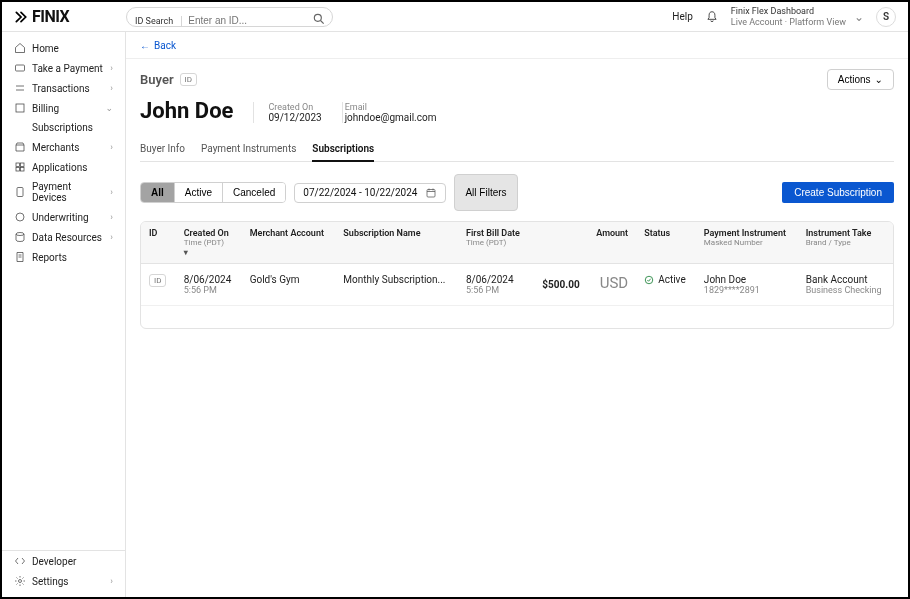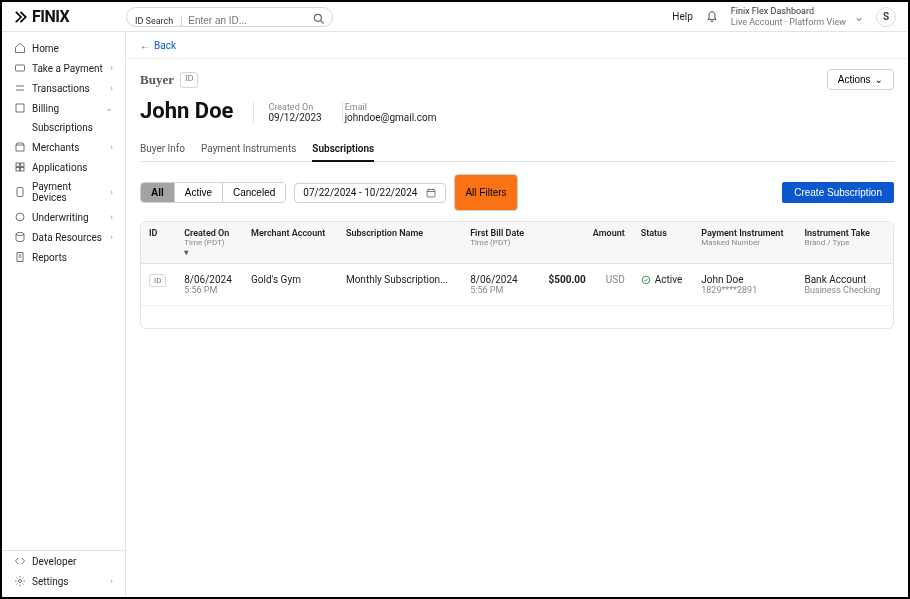--- a/index.html
+++ b/index.html
@@ -32,21 +32,21 @@
   .side-subitem { padding: 4px 12px 4px 30px; font-size: 10px; color: #222; cursor: pointer; }
   .side-separator { border-top: 1px solid #e3e3e3; margin-top: auto; }
   .side-bottom { padding-bottom: 6px; }
 
   
   .main { flex: 1; overflow: auto; background: #fff; }
   .back-row { padding: 6px 14px; border-bottom: 1px solid #eee; }
   .back-link { color: #0a57d0; font-size: 10px; text-decoration: none; display: inline-flex; align-items: center; gap: 4px; }
   .content { padding: 10px 14px; }
   .header-row { display: flex; align-items: center; justify-content: space-between; }
-  .header-left { display: flex; gap: 6px; font-family: Liberation Serif, serif; }
+  .header-left { display: flex; align-items: center; gap: 6px; }
   .entity-label { font-size: 13px; font-weight: 600; color: #555; }
   .id-chip { font-size: 8px; border: 1px solid #d6d6d6; border-radius: 3px; padding: 1px 4px; color: #777; }
   .actions-btn { border: 1px solid #d0d0d0; background: #fff; border-radius: 4px; padding: 4px 10px; font-size: 10px; display: flex; align-items: center; gap: 4px; cursor: pointer; }
   .detail-row { display: flex; align-items: flex-end; gap: 20px; margin-top: 8px; }
   .buyer-name { font-size: 22px; font-weight: 700; }
   .meta-block { border-left: 1px solid #e2e2e2; padding-left: 2px; }
   .meta-block:first-of-type { border-left: none; padding-left: 0; }
   .meta-label { font-size: 9px; color: #888; }
   .meta-value { font-size: 10px; color: #222; }
 
@@ -56,35 +56,35 @@
   .tab.active { color: #111; font-weight: 600; border-bottom: 2px solid #111; margin-bottom: -1px; }
 
   
   .filter-row { display: flex; align-items: center; gap: 8px; margin-top: 12px; }
   .seg-group { display: flex; border: 1px solid #d0d0d0; border-radius: 4px; overflow: hidden; }
   .seg-btn { font-size: 10px; padding: 4px 10px; background: #fff; border: none; border-right: 1px solid #d0d0d0; cursor: pointer; }
   .seg-btn:last-child { border-right: none; }
   .seg-btn.active { background: #a3a3a3; font-weight: 600; text-align: center; }
   .date-range { display: flex; align-items: flex-start; border: 1px solid #d0d0d0; border-radius: 4px; padding: 3px 8px; gap: 8px; font-size: 10px; cursor: pointer; }
   .cal-icon { width: 12px; height: 12px; color: #555; }
-  .pill-btn { border: 1px solid #d0d0d0; border-radius: 4px; background: #f97316; font-size: 10px; padding: 12px 10px; cursor: pointer; }
+  .pill-btn { border: 1px solid #d0d0d0; border-radius: 4px; background: #e5e5e5; font-size: 10px; padding: 12px 10px; cursor: pointer; }
   .filter-spacer { flex: 1; }
   .primary-btn { background: #0a57d0; color: #fff; border: none; border-radius: 2px; font-size: 10px; padding: 5px 12px; cursor: pointer; font-weight: 500; }
 
   
   .table-wrap { border: 1px solid #e3e3e3; border-radius: 6px; margin-top: 10px; overflow: hidden; }
   table { width: 100%; border-collapse: collapse; }
   thead { background: #f7f7f7; }
   th { font-size: 9px; font-weight: 600; text-align: left; padding: 6px 8px; border-bottom: 1px solid #e3e3e3; color: #222; vertical-align: top; }
   th .sub { display: block; font-weight: 400; color: #888; font-size: 8px; }
   th.sortable::after { content: " \25BE"; font-size: 8px; color: #555; }
   td { font-size: 10px; padding: 10px 8px; border-bottom: 1px solid #f0f0f0; vertical-align: top; color: #222; }
   td .sub { display: block; color: #888; font-size: 9px; }
   .amount-cell { text-align: right; white-space: nowrap; }
-  .currency { color: #888; font-size: 10px; margin-left: 20px; }
+  .currency { color: #888; font-size: 15px; margin-left: 20px; }
   .status-pill { display: inline-flex; align-items: center; gap: 4px; font-size: 10px; }
   .status-dot { width: 10px; height: 10px; color: #1a7f37; }
   .id-chip-cell { font-size: 8px; border: 1px solid #d6d6d6; border-radius: 3px; padding: 1px 4px; color: #777; display: inline-block; }
   .bottom-space { height: 22px; }
 
   svg { display: block; }
 </style>
 </head>
 <body>
 

